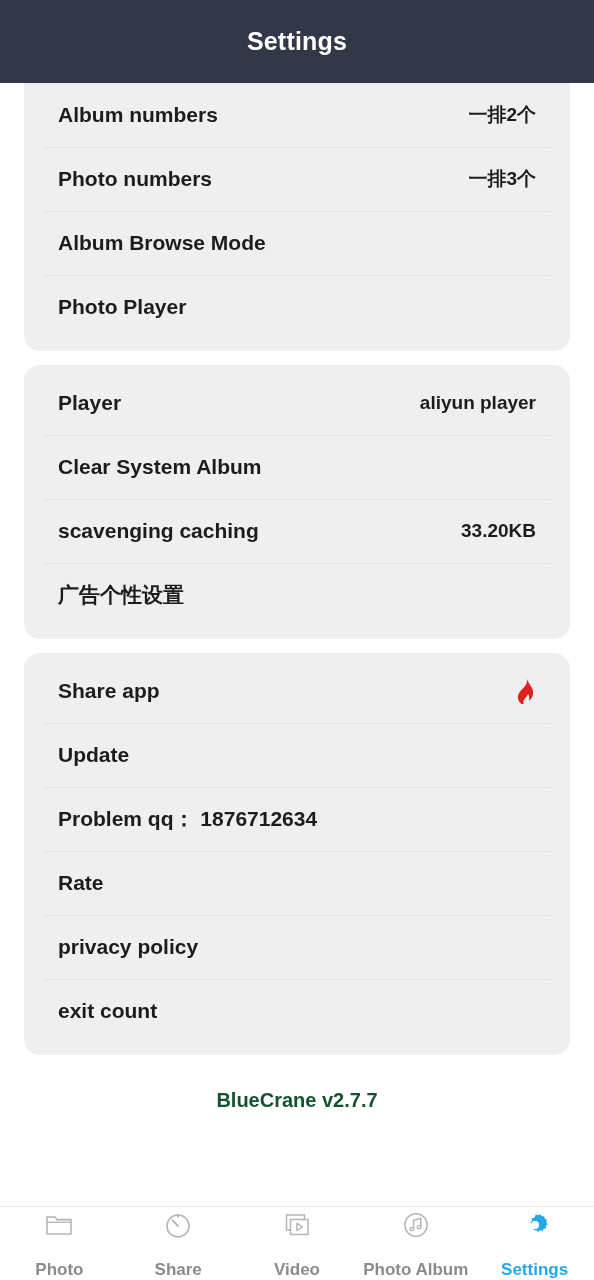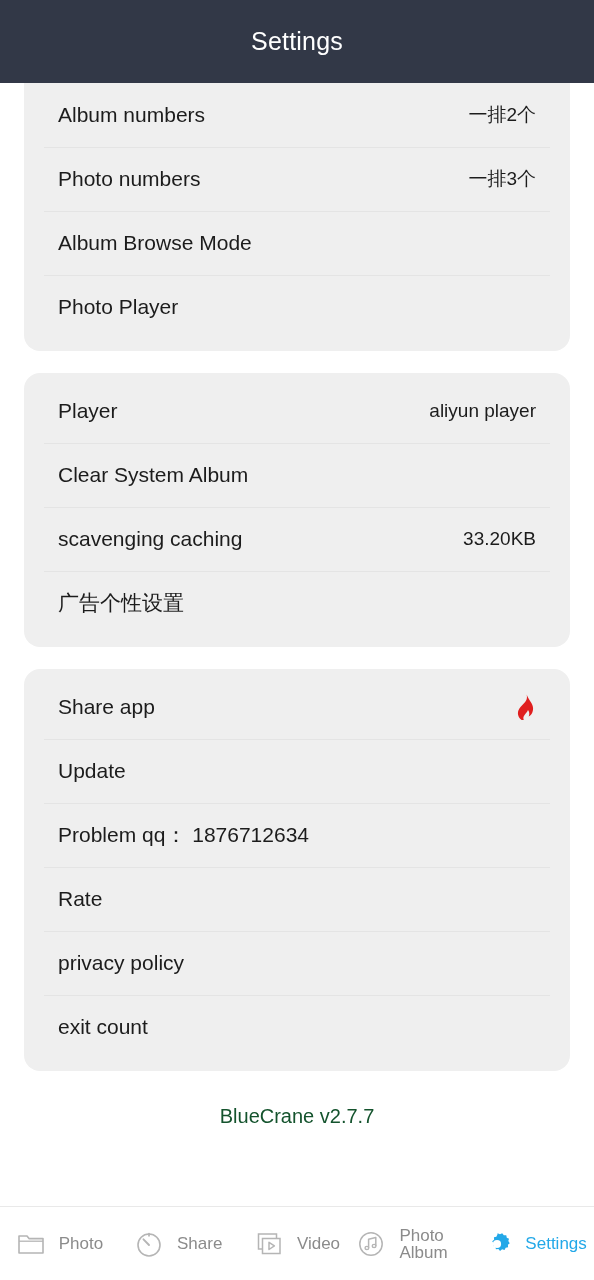--- a/index.html
+++ b/index.html
@@ -7,20 +7,21 @@
     width: 594px; height: 1280px;
     background: #ffffff;
     font-family: "Liberation Sans", "DejaVu Sans", sans-serif;
     overflow: hidden;
   }
   #app {
     position: relative;
     width: 594px; height: 1280px;
     display: flex; flex-direction: column;
     background: #ffffff;
+    font-weight: bold;
   }
 
   
   .header {
     height: 83px;
     background: #323847;
     display: flex; align-items: center; justify-content: center;
     flex: 0 0 auto;
   }
   .header-title {
@@ -41,21 +42,21 @@
     background: #efefef;
     border-radius: 16px;
     margin: 0 24px;
     padding: 0 20px;
   }
   .card.clipped-top {
     border-top-left-radius: 0;
     border-top-right-radius: 0;
     margin-top: 0;
   }
-  .card + .card { margin-top: 22px; }
+  .card + .card { margin-top: 14px; }
 
   .row {
     position: relative;
     min-height: 64px;
     display: flex;
     align-items: center;
     justify-content: space-between;
     padding: 0 14px;
   }
   .row + .row::before {
@@ -94,24 +95,24 @@
     flex: 0 0 auto;
     height: 74px;
     border-top: 1px solid #e9e9e9;
     background: #ffffff;
     display: flex;
     align-items: stretch;
   }
   .tab {
     flex: 1 1 0;
     display: flex;
-    flex-direction: row;
+    flex-direction: column;
     align-items: center;
     justify-content: center;
-    gap: 13px;
+    gap: 21px;
   }
   .tab-icon { width: 30px; height: 30px; display: block; }
   .tab-label {
     font-size: 17px;
     color: #8b8b8b;
     line-height: 1;
   }
   .tab.active .tab-label { color: #23a8e8; }
 </style>
 </head>

